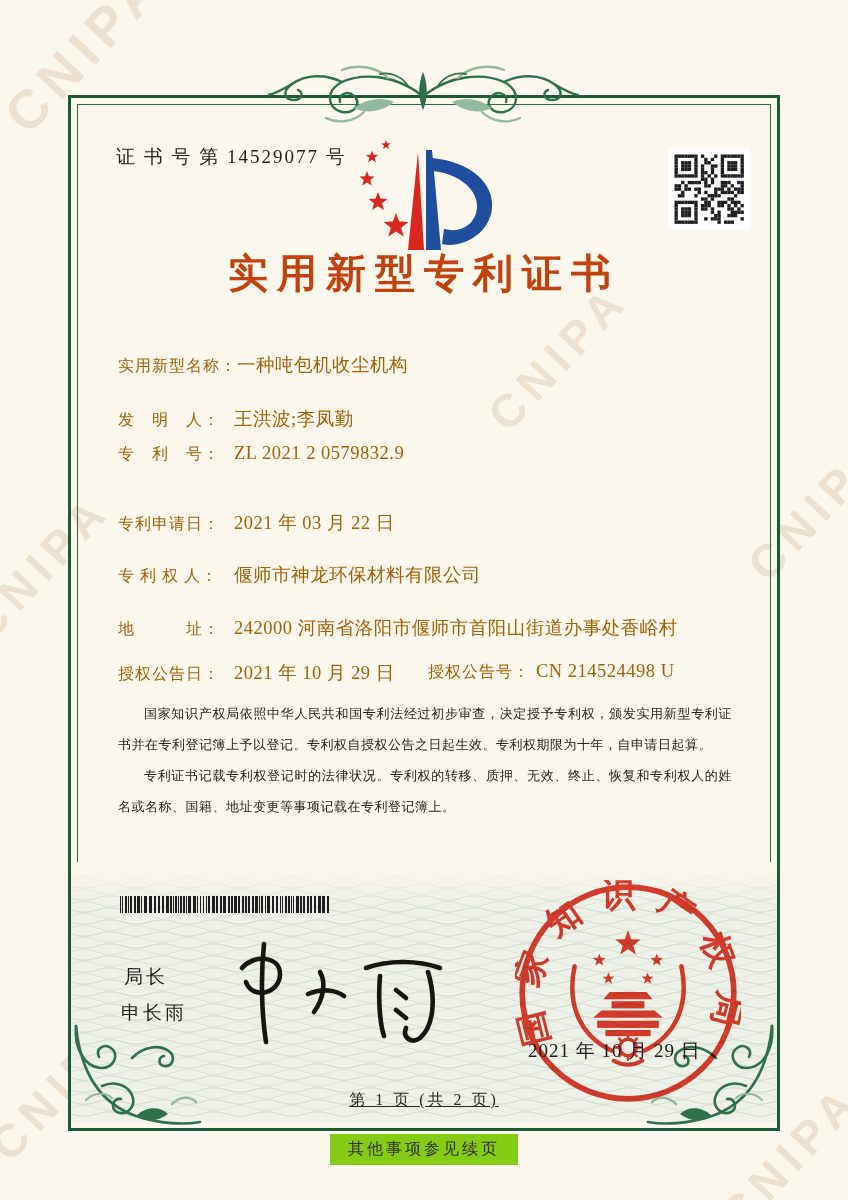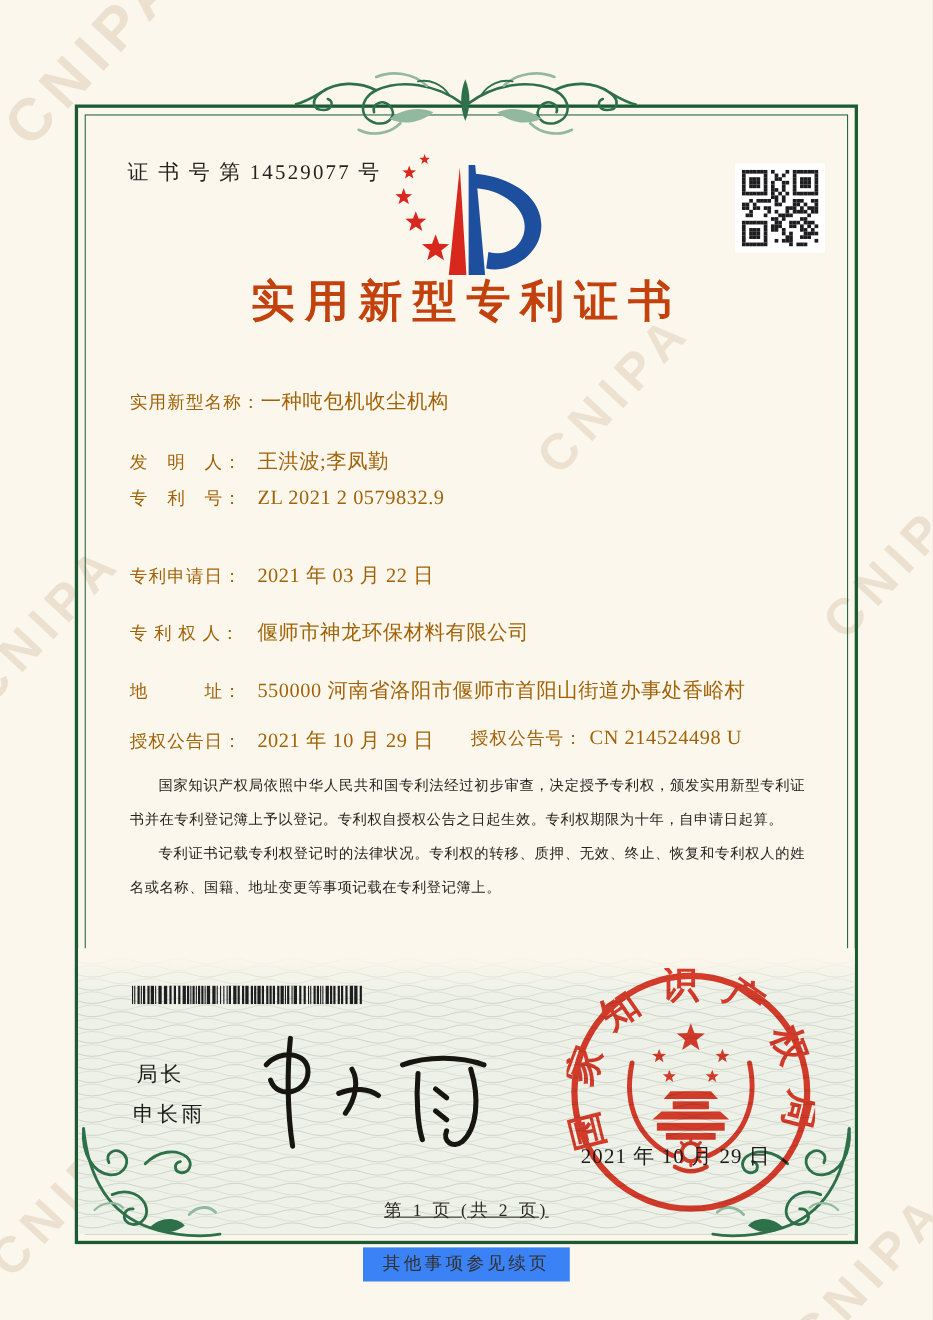--- a/index.html
+++ b/index.html
@@ -20,21 +20,21 @@
   .fpair2{position:absolute;left:310px;top:0;text-align:center;}
   .paras{position:absolute;left:118px;top:698px;width:614px;font-size:13px;line-height:31px;
          text-align:justify;color:#26231f;letter-spacing:0.5px;}
   .paras p{margin:0;text-indent:2em;}
   .guill-fade{position:absolute;left:71px;top:862px;width:706px;height:42px;
               background:linear-gradient(180deg,#fcf7ec 15%,rgba(252,247,236,0));z-index:2;}
   .signer{position:absolute;left:124px;font-size:19px;letter-spacing:3px;color:#1e1c19;z-index:3;}
   .seal-date{position:absolute;left:528px;top:1038px;font-size:19px;letter-spacing:1px;color:#1c1b19;z-index:6;}
   .footer-page{position:absolute;left:0;top:1090px;width:848px;text-align:center;font-size:16px;
                letter-spacing:3px;color:#2b2823;z-index:3;text-decoration:underline;}
-  .note{position:absolute;left:50%;top:1134px;transform:translateX(-50%);background:#3b82f6;
+  .note{position:absolute;left:50%;top:1134px;transform:translateX(-50%);background:#84cc16;
         padding:5px 18px;font-size:16px;letter-spacing:3px;color:#33302b;z-index:3;}
   svg{display:block;}
 </style>
 </head>
 <body>
 
 <div id="page">
 
   <div class="wm" style="left:-18px;top:18px;font-size:54px;">CNIPA</div>
   <div class="wm" style="left:468px;top:330px;color:rgba(205,186,158,0.33);">CNIPA</div>
@@ -368,21 +368,21 @@
   <div class="frow" style="top:442px;">
     <span class="flabel">专　利　号：</span><span class="fvalue">ZL 2021 2 0579832.9</span>
   </div>
   <div class="frow" style="top:510px;">
     <span class="flabel">专利申请日：</span><span class="fvalue">2021 年 03 月 22 日</span>
   </div>
   <div class="frow" style="top:562px;">
     <span class="flabel">专 利 权 人：</span><span class="fvalue">偃师市神龙环保材料有限公司</span>
   </div>
   <div class="frow" style="top:615px;">
-    <span class="flabel">地　　　址：</span><span class="fvalue">550000 河南省洛阳市偃师市首阳山街道办事处香峪村</span>
+    <span class="flabel">地　　　址：</span><span class="fvalue">242000 河南省洛阳市偃师市首阳山街道办事处香峪村</span>
   </div>
   <div class="frow" style="top:660px;">
     <span class="flabel">授权公告日：</span><span class="fvalue">2021 年 10 月 29 日</span>
     <span class="fpair2">
       <span class="flabel" style="min-width:0;margin-right:6px;">授权公告号：</span><span class="fvalue">CN 214524498 U</span>
     </span>
   </div>
 
   <div class="paras">
     <p>国家知识产权局依照中华人民共和国专利法经过初步审查，决定授予专利权，颁发实用新型专利证书并在专利登记簿上予以登记。专利权自授权公告之日起生效。专利权期限为十年，自申请日起算。</p>

